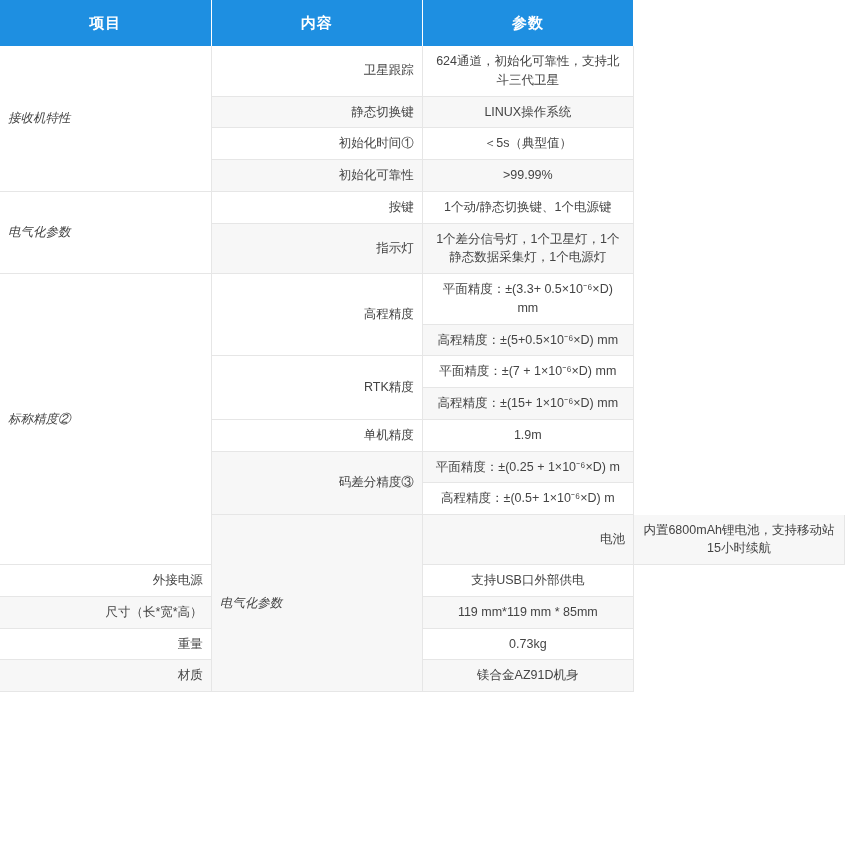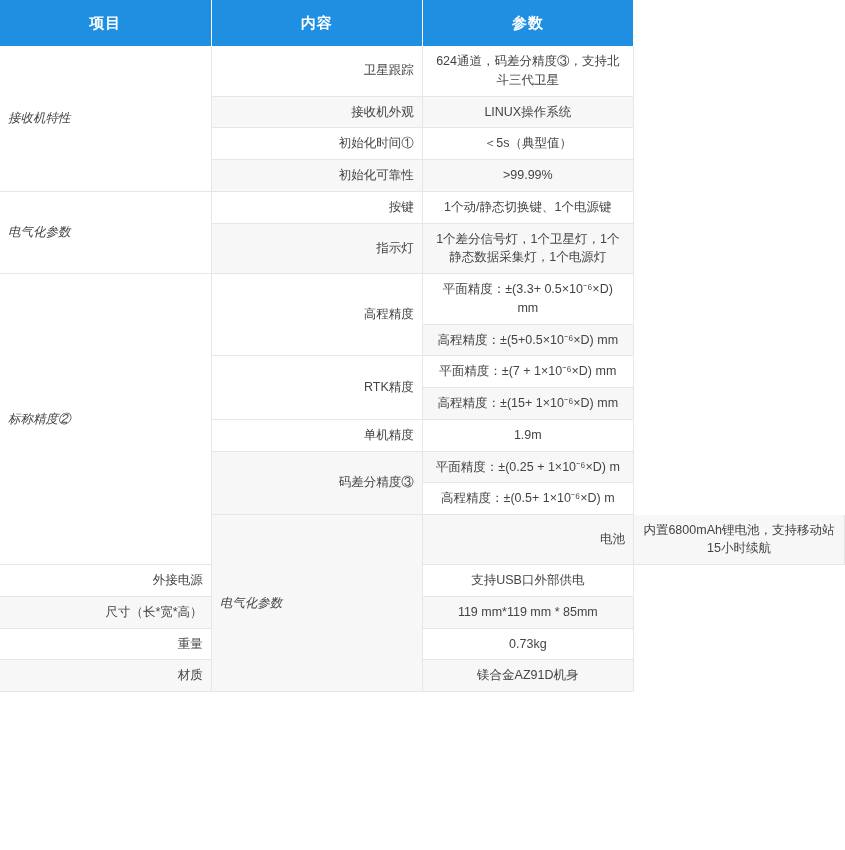--- a/index.html
+++ b/index.html
@@ -72,24 +72,24 @@
       <th>项目</th>
       <th>内容</th>
       <th>参数</th>
     </tr>
   </thead>
   <tbody>
 
     <tr>
       <td class="group" rowspan="4">接收机特性</td>
       <td class="item">卫星跟踪</td>
-      <td class="param">624通道，码差分精度③，支持北斗三代卫星</td>
+      <td class="param">624通道，初始化可靠性，支持北斗三代卫星</td>
     </tr>
     <tr class="hl">
-      <td class="item">接收机外观</td>
+      <td class="item">静态切换键</td>
       <td class="param">LINUX操作系统</td>
     </tr>
     <tr>
       <td class="item">初始化时间①</td>
       <td class="param">＜5s（典型值）</td>
     </tr>
     <tr class="hl">
       <td class="item">初始化可靠性</td>
       <td class="param">&gt;99.99%</td>
     </tr>

